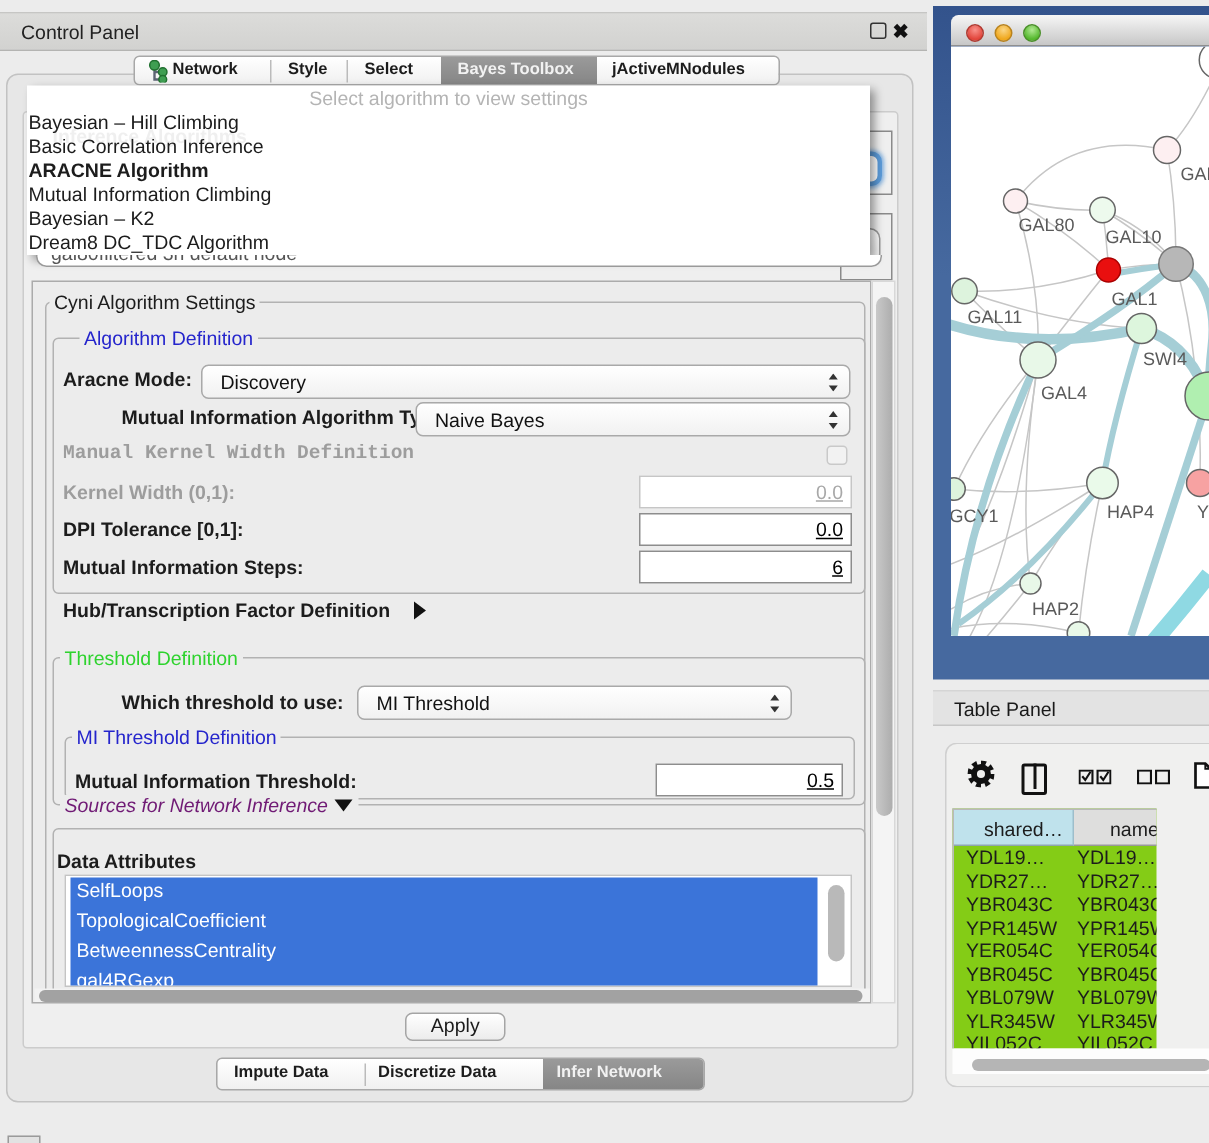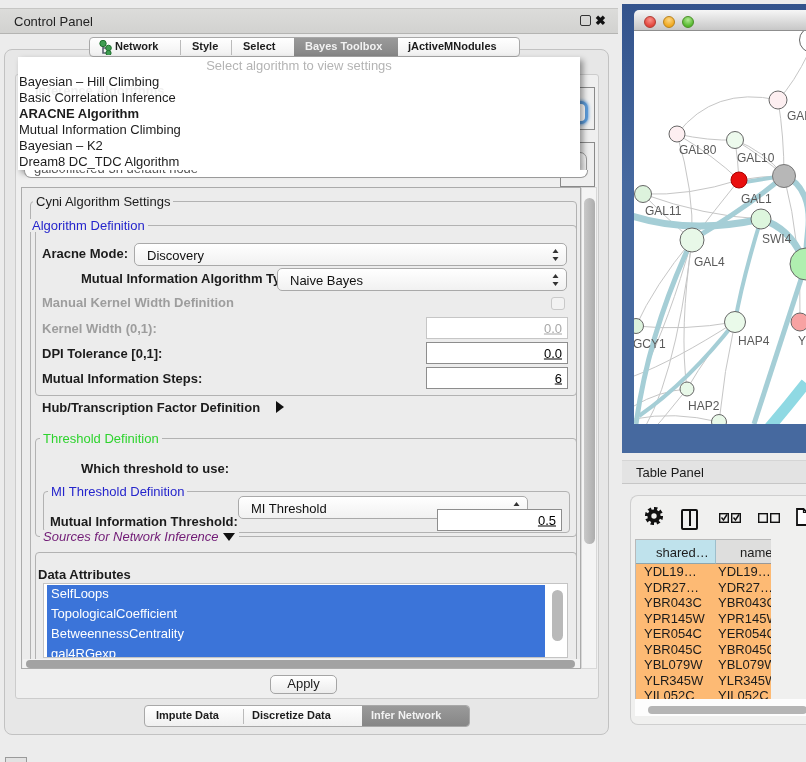--- a/index.html
+++ b/index.html
@@ -57,41 +57,41 @@
   <div class="abs" style="left:556px;top:101px;width:32px;height:23px;background:#fff;border:3px solid #5c9bd9;border-radius:7px;box-sizing:border-box;box-shadow:0 0 3px 1px rgba(100,160,220,0.8);"></div>
   <div class="abs" style="left:560px;top:142px;width:35px;height:45px;background:#efefef;border:1px solid #8a8a8a;box-sizing:border-box;"></div>
   <div class="abs" style="left:550px;top:152px;width:37px;height:24px;background:linear-gradient(#fff,#ededed);border:1px solid #9a9a9a;border-radius:7px;box-sizing:border-box;"></div>
 
   <div class="abs" id="scrollpane" style="left:21px;top:187px;width:560px;height:482px;border:1px solid #ababab;box-sizing:border-box;background:#ececec;overflow:hidden;">
 
     <div class="group" style="left:8px;top:13px;width:545px;height:600px;"></div>
     <div class="gtitle" style="left:11px;top:7px;color:#1c1c1c;">Cyni Algorithm Settings</div>
 
     <div class="group" style="left:13px;top:37px;width:540px;height:169px;"></div>
-    <div class="gtitle" style="left:7px;top:31px;color:#2525cc;">Algorithm Definition</div>
+    <div class="gtitle" style="left:31px;top:31px;color:#2525cc;">Algorithm Definition</div>
 
     <div class="lbl" style="left:20px;top:65px;">Aracne Mode:</div>
     <div class="combo" style="left:112px;top:55px;width:431px;height:21px;">
       <span class="ct">Discovery</span>
       <svg class="carr" viewBox="0 0 7 12">
           <path d="M3.5 0 L6.5 4 L0.5 4 Z" fill="#333"></path>
           <path d="M3.5 12 L6.5 8 L0.5 8 Z" fill="#333"></path>
         </svg>
     </div>
 
     <div class="lbl" style="left:20px;top:90px;padding-left:39px;">Mutual Information Algorithm Type:</div>
     <div class="combo" style="left:255px;top:80px;width:288px;height:21px;">
       <span class="ct">Naive Bayes</span>
       <svg class="carr" viewBox="0 0 7 12">
           <path d="M3.5 0 L6.5 4 L0.5 4 Z" fill="#333"></path>
           <path d="M3.5 12 L6.5 8 L0.5 8 Z" fill="#333"></path>
         </svg>
     </div>
 
-    <div class="dlbl" style="left:20px;top:114px;">Manual Kernel Width Definition</div>
+    <div class="dlbl" style="left:20px;top:114px;font-family:Liberation Mono, monospace;">Manual Kernel Width Definition</div>
     <div class="abs" style="left:529px;top:109px;width:12px;height:11px;background:#f2f2f2;border:1px solid #c9c9c9;border-radius:3px;"></div>
 
     <div class="dlbl" style="left:20px;top:140px;">Kernel Width (0,1):</div>
     <div class="tf" style="left:404px;top:129px;width:142px;height:22px;border:1px solid #c6c6c6;box-sizing:border-box;color:#a8a8a8;">
         <span>0.0</span>
       </div>
 
     <div class="lbl" style="left:20px;top:165px;">DPI Tolerance [0,1]:</div>
     <div class="tf" style="left:404px;top:154px;width:142px;height:22px;border:1px solid #8d8d8d;box-sizing:border-box;color:#000;">
         <span>0.0</span>
@@ -104,21 +104,21 @@
 
     <div class="lbl" style="left:20px;top:219px;">Hub/Transcription Factor Definition</div>
     <svg class="abs" style="left:253px;top:212px;" width="10" height="14" viewBox="0 0 10 14">
         <path d="M1 1 L9 7 L1 13 Z" fill="#111"></path>
       </svg>
 
     <div class="group" style="left:13px;top:250px;width:540px;height:97px;"></div>
     <div class="gtitle" style="left:18px;top:244px;color:#2ed32e;">Threshold Definition</div>
 
     <div class="lbl" style="left:59px;top:280px;">Which threshold to use:</div>
-    <div class="combo" style="left:216px;top:269px;width:288px;height:21px;margin-top:39px;">
+    <div class="combo" style="left:216px;top:269px;width:288px;height:21px;">
       <span class="ct">MI Threshold</span>
       <svg class="carr" viewBox="0 0 7 12">
           <path d="M3.5 0 L6.5 4 L0.5 4 Z" fill="#333"></path>
           <path d="M3.5 12 L6.5 8 L0.5 8 Z" fill="#333"></path>
         </svg>
     </div>
 
     <div class="group" style="left:21px;top:303px;width:525px;height:40px;"></div>
     <div class="gtitle" style="left:26px;top:297px;color:#2525cc;">MI Threshold Definition</div>
 
@@ -278,21 +278,21 @@
   </svg>
   <svg class="abs" style="left:127px;top:17px;" width="22" height="10" viewBox="0 0 22 10">
     <rect x="0.7" y="0.7" width="8.6" height="8.6" fill="none" stroke="#111" stroke-width="1.4"></rect>
     <rect x="12.7" y="0.7" width="8.6" height="8.6" fill="none" stroke="#111" stroke-width="1.4"></rect>
   </svg>
   <svg class="abs" style="left:165px;top:12px;" width="12" height="18" viewBox="0 0 12 18">
     <path d="M1 1 L7.5 1 L11 4.5 L11 17 L1 17 Z" fill="#fff" stroke="#111" stroke-width="1.8"></path>
     <path d="M7.5 1 L7.5 4.5 L11 4.5" fill="none" stroke="#111" stroke-width="1.2"></path>
   </svg>
 
-  <div class="abs" style="left:4px;top:43px;width:136px;height:160px;background:#fdba74;border-left:1px solid #b9b9b9;border-top:1px solid #b9b9b9;box-sizing:border-box;overflow:hidden;">
+  <div class="abs" style="left:4px;top:43px;width:136px;height:160px;background:#84cc16;border-left:1px solid #b9b9b9;border-top:1px solid #b9b9b9;box-sizing:border-box;overflow:hidden;">
 
     <div class="abs" style="left:0;top:0;width:80px;height:24px;background:#bfe2ec;border-right:1px solid #9dbecb;border-bottom:1px solid #8fa6ad;box-sizing:border-box;"></div>
     <div class="abs" style="left:80px;top:0;width:76px;height:24px;background:#dededd;border-right:1px solid #b9b9b9;border-bottom:1px solid #999;box-sizing:border-box;"></div>
     <div class="abs" style="left:156px;top:0;width:20px;height:24px;background:#bfe2ec;border-bottom:1px solid #8fa6ad;box-sizing:border-box;"></div>
     <div class="abs r13" style="left:20px;top:5px;">shared…</div>
     <div class="abs r13" style="left:104px;top:5px;">name</div>
 
     <div class="abs r13" style="left:8px;top:24px;line-height:15.5px;">YDL19…<br>YDR27…<br>YBR043C<br>YPR145W<br>YER054C<br>YBR045C<br>YBL079W<br>YLR345W<br>YIL052C</div>
     <div class="abs r13" style="left:82px;top:24px;line-height:15.5px;">YDL19…<br>YDR27…<br>YBR043C<br>YPR145W<br>YER054C<br>YBR045C<br>YBL079W<br>YLR345W<br>YIL052C</div>
     <div class="abs r13" style="left:163px;top:24px;line-height:15.5px;">13<br>12<br>&nbsp;<br>9.<br>8.<br>9.<br>&nbsp;<br>9.<br>9.</div>

